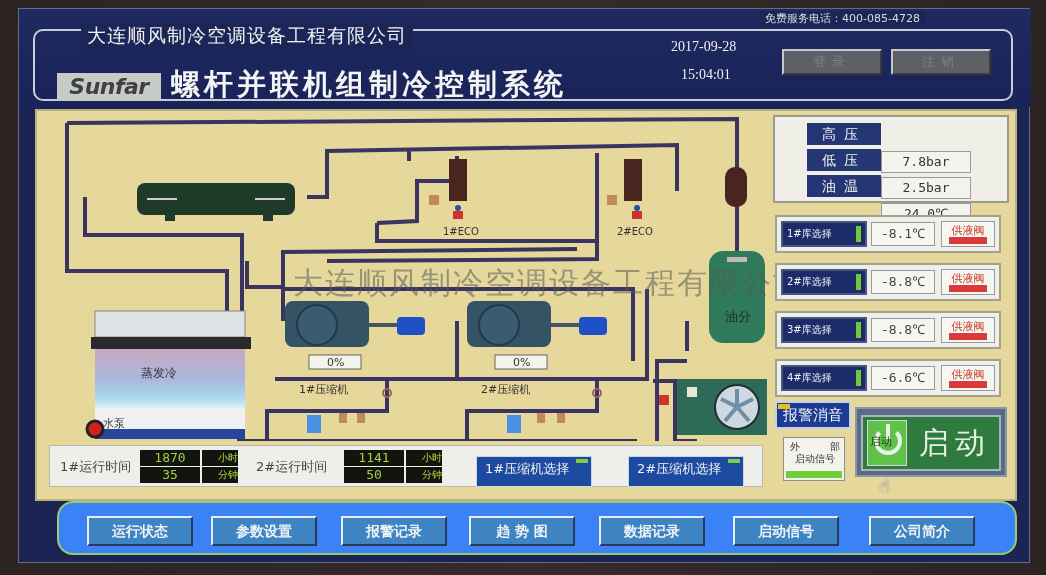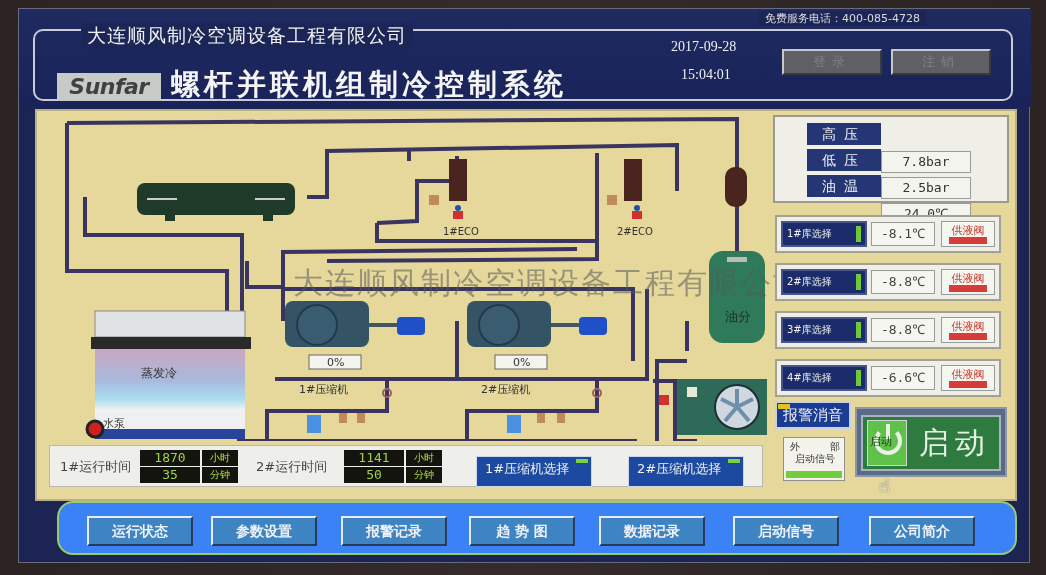--- a/index.html
+++ b/index.html
@@ -54,21 +54,21 @@
   .power-ring { position: absolute; left: 6px; top: 6px; width: 28px; height: 28px; border: 4px solid #e8f2e4; border-radius: 50%; border-top-color: transparent; }
   .power-line { position: absolute; left: 18px; top: 3px; width: 4px; height: 16px; background: #e8f2e4; }
   .start-label { position: absolute; left: 56px; top: 6px; font-size: 30px; color: #e6efe3; letter-spacing: 6px; }
   .cursor { position: absolute; left: 842px; top: 364px; font-size: 18px; color: #fff; text-shadow: 0 0 2px #000; }
 
   
   .runtime { position: absolute; left: 12px; top: 334px; width: 714px; height: 42px; background: #eeeeea; border: 1px solid #b8b8b0; }
   .rt-label { position: absolute; top: 12px; font-size: 13px; color: #444; }
   .rt-box { position: absolute; top: 4px; width: 100px; height: 34px; }
   .rt-val { position: absolute; left: 0; width: 60px; height: 16px; background: #14140f; color: #9fd04a; font-family: "DejaVu Sans Mono", monospace; font-size: 13px; text-align: center; line-height: 16px; }
-  .rt-unit { position: absolute; left: 62px; width: 36px; height: 16px; background: #14140f; color: #b0e040; font-size: 10px; text-align: center; line-height: 16px; }
+  .rt-unit { position: absolute; left: 62px; width: 36px; height: 16px; background: #14140f; color: #b0e040; font-size: 10px; text-align: right; line-height: 16px; }
   .comp-btn { position: absolute; top: 10px; width: 116px; height: 31px; background: #1c4aa0; border: 1px solid #cfd6ea; color: #f2f2f2; font-size: 13px; line-height: 24px; padding-left: 8px; }
   .comp-led { position: absolute; right: 3px; top: 2px; width: 12px; height: 4px; background: #7fd040; }
 
   
   .nav { position: absolute; left: 38px; top: 492px; width: 960px; height: 54px; background: #3b82f6; border: 2px solid #9ccc6a; border-radius: 16px; }
   .nav-btn { position: absolute; top: 13px; width: 106px; height: 30px; background: #3f84c2; border-top: 2px solid #e4ecf4; border-left: 2px solid #e4ecf4; border-right: 2px solid #2a3a5a; border-bottom: 2px solid #2a3a5a; color: #eef2f8; font-size: 14px; font-weight: bold; text-align: center; line-height: 26px; }
 
   svg text { font-family: "DejaVu Sans", sans-serif; }
 </style>
 </head>

